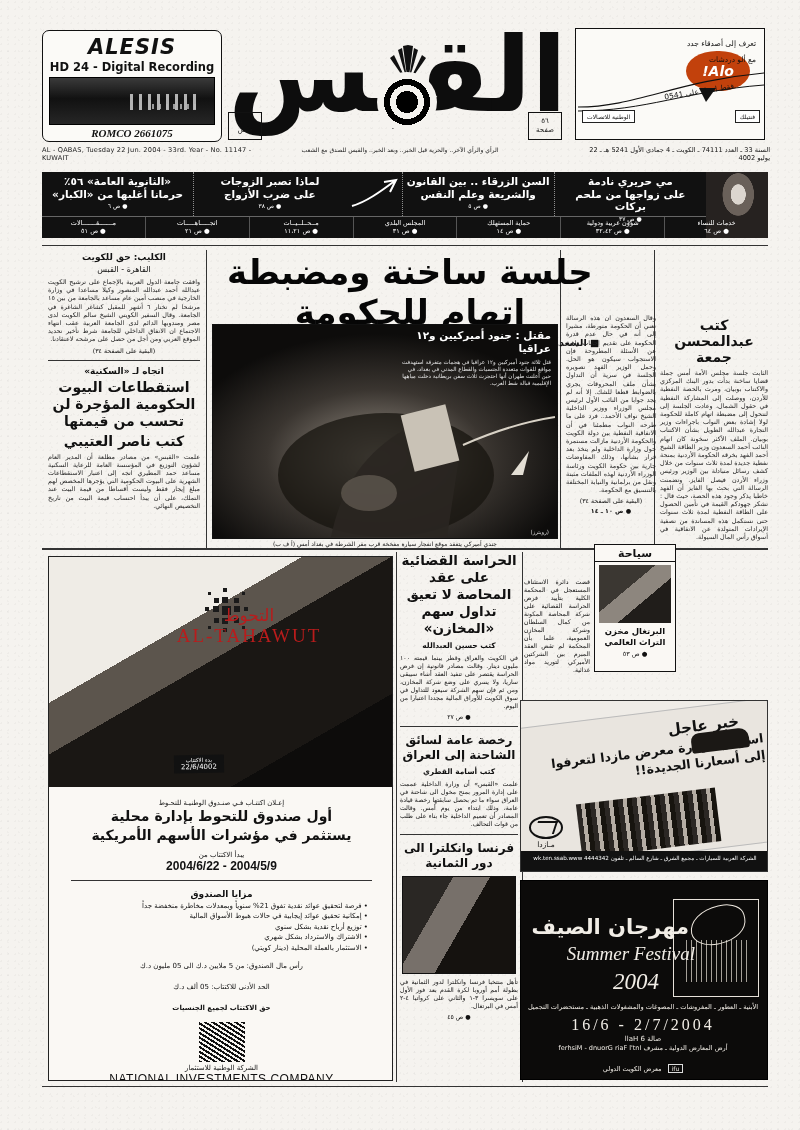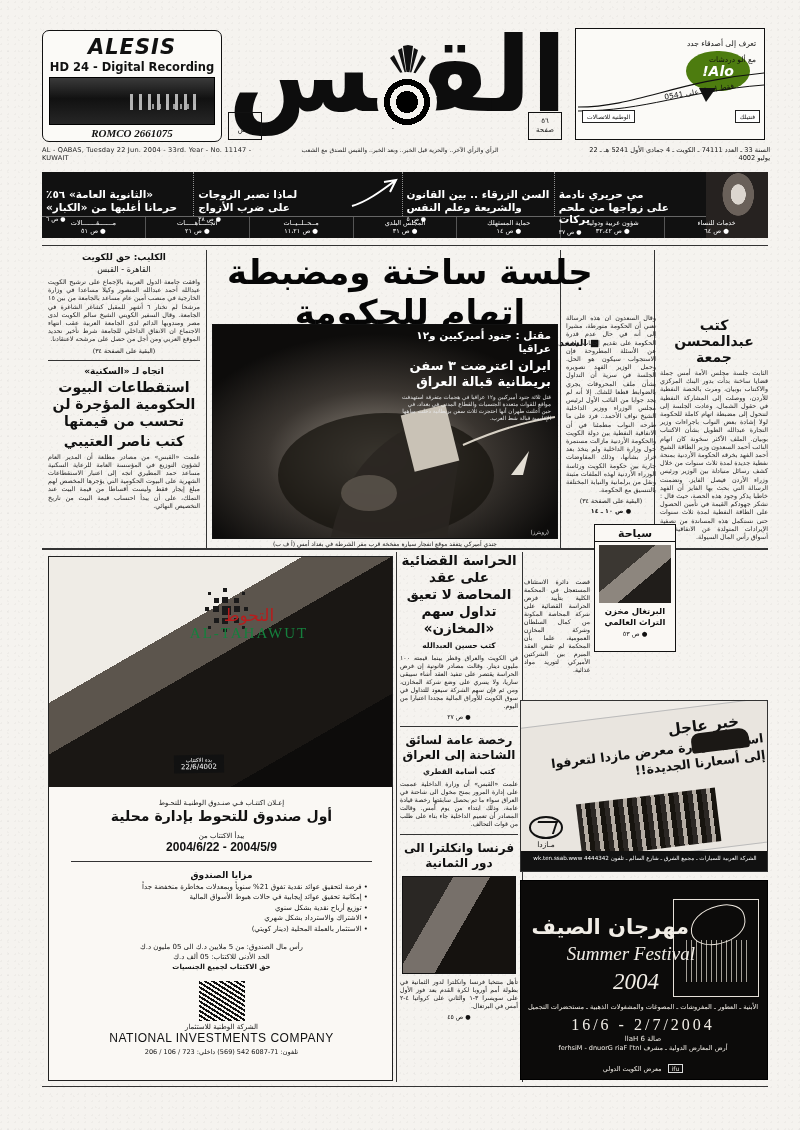--- a/index.html
+++ b/index.html
@@ -43,34 +43,34 @@
   }
   #logo-eye{position:absolute;left:152px;top:52px;width:60px;height:60px;border-radius:50%;
     background:radial-gradient(circle at 50% 50%,#000 0 11px,#f5f3ef 11px 17px,#000 17px 23px,#f5f3ef 23px 30px);}
   #logo-fan{position:absolute;left:157px;top:22px;width:52px;height:42px;}
   .price-box{width:34px;height:28px;border:1.2px solid #111;font-size:7px;line-height:9px;padding-top:4px;}
   #price-left{left:228px;top:112px;}
   #price-right{left:528px;top:112px;}
   #logo-caption{left:265px;top:146px;width:270px;font-size:6px;color:#222;}
 
   #alo-ad{left:575px;top:28px;width:190px;height:112px;border:1.4px solid #111;background:#fbfaf7;overflow:hidden;}
-  #alo-bubble{position:absolute;right:14px;top:22px;width:64px;height:40px;border-radius:50%/52%;background:#4d7c0f;}
+  #alo-bubble{position:absolute;right:14px;top:22px;width:64px;height:40px;border-radius:50%/52%;background:#c2410c;}
   #alo-bubble:after{content:"";position:absolute;left:13px;bottom:-11px;width:0;height:0;
     border-left:7px solid transparent;border-right:10px solid transparent;border-top:14px solid #121212;}
   #alo-bubble span{position:absolute;inset:0;display:flex;align-items:center;justify-content:center;color:#fff;font-size:14px;font-weight:bold;font-style:italic;}
   .alo-line{position:absolute;font-size:7.5px;color:#111;}
   #alo-curve{position:absolute;left:0;bottom:26px;width:190px;height:50px;}
   #alo-logos{position:absolute;left:6px;bottom:16px;width:178px;display:flex;justify-content:space-between;align-items:flex-end;}
   .mini-logo{border:1px solid #222;font-size:6px;padding:2px 4px;background:#fff;}
   #issue-line{left:575px;top:146px;width:195px;font-size:6.6px;text-align:right;color:#111;}
 
   
   #teaser{left:42px;top:172px;width:726px;height:66px;background:#111;color:#fff;overflow:hidden;}
   #teaser .cellrow{display:flex;height:44px;}
-  .tcell{flex:1;padding:16px 4px 0;text-align:left;position:relative;border-left:1px dotted #8f8f8f;}
+  .tcell{flex:1;padding:3px 4px 0;text-align:center;position:relative;border-left:1px dotted #8f8f8f;}
   .tcell:last-child{border-left:none;}
   .th1{font-size:10.5px;font-weight:bold;line-height:12.5px;}
   .tpg{font-size:6px;margin-top:2px;}
   #teaser-portrait{width:62px;height:66px;background:
       radial-gradient(ellipse at 52% 34%, #dcd6cf 0 16%, #6a615a 17% 34%, #262220 35% 100%);
       flex:none;}
   #teaser-arrow{width:56px;flex:none;position:relative;}
   #teaser-index{display:flex;height:21px;border-top:1px solid #666;}
   .icell{flex:1;text-align:center;border-left:1px solid #555;font-size:6.5px;padding-top:2px;line-height:8px;}
   .icell:last-child{border-left:none;}
@@ -110,49 +110,49 @@
   
   #col-right{left:660px;top:314px;width:108px;height:240px;}
 
   
   #tahawut-ad{left:48px;top:556px;width:345px;height:525px;border:1.2px solid #222;background:#faf8f4;overflow:hidden;}
   #tahawut-img{position:absolute;left:0;top:0;width:345px;height:230px;
     background:linear-gradient(150deg,#efece6 0 34%,#5c554d 34% 46%,#1a1714 46% 78%,#0d0c0b 78% 100%);}
   #tahawut-logo{position:absolute;left:110px;top:48px;width:180px;text-align:center;}
   #tahawut-star{position:absolute;left:150px;top:26px;width:54px;height:54px;}
   #tah-ar{font-size:17px;letter-spacing:5px;color:#b91c1c;}
-  #tah-en{font-size:15px;letter-spacing:2px;color:#15803d;font-family:"Liberation Serif",serif;}
+  #tah-en{font-size:19px;letter-spacing:2px;color:#b91c1c;font-family:"Liberation Serif",serif;}
   #tah-datechip{position:absolute;left:125px;top:198px;background:#111;color:#fff;font-size:7px;padding:2px 7px;transform:rotate(-1deg);}
   #tah-datechip small{display:block;font-size:5.5px;}
   .tah-kick{font-size:6.8px;text-align:center;letter-spacing:2px;margin-top:8px;}
   .tah-h{font-size:14px;font-weight:bold;text-align:center;letter-spacing:3px;line-height:19px;}
   .tah-sub{font-size:7px;text-align:center;margin-top:6px;}
   .tah-dates{font-size:12px;font-weight:bold;text-align:center;font-family:"Liberation Sans",sans-serif;direction:ltr;}
   .tah-mz{font-size:9px;font-weight:bold;text-align:center;letter-spacing:3px;margin-top:8px;}
   .tah-li{font-size:7px;margin:2.5px 26px 0 10px;text-align:right;}
-  .tah-cap{font-size:7px;text-align:center;margin-top:2px;}
+  .tah-cap{font-size:7px;text-align:center;margin-top:13px;}
   #nic-mark{margin:10px auto 2px;width:46px;height:40px;
      background:repeating-linear-gradient(32deg,#111 0 2px,#f7f5f1 2px 4px);}
   #nic-ar{font-size:7px;text-align:center;letter-spacing:1px;}
   #nic-en{font-size:12px;text-align:center;font-family:"Liberation Sans",sans-serif;letter-spacing:.5px;}
   #nic-tel{font-size:6.5px;text-align:center;margin-top:3px;}
 
   
   #col-lower-mid{left:400px;top:552px;width:118px;height:530px;}
   .lm-h{font-size:12px;font-weight:bold;text-align:center;line-height:15px;}
   .lm-h2{font-size:13.5px;font-weight:bold;text-align:center;line-height:17px;}
   .lm-by{font-size:7.5px;font-weight:bold;text-align:center;margin-top:4px;}
   .lm-body{font-size:6.2px;line-height:8px;text-align:justify;text-align-last:right;margin-top:4px;}
   .pgref{font-size:6.2px;text-align:center;margin-top:3px;}
   #football-photo{width:112px;height:96px;margin:5px auto 0;
     background:linear-gradient(120deg,#2a2724 0 30%,#77706a 30% 52%,#15120f 52% 100%);border:1px solid #111;}
 
   
   .minibox{border:1.6px solid #111;background:#faf8f4;}
-  #box-tourism{left:594px;top:524px;width:82px;height:128px;}
+  #box-tourism{left:594px;top:544px;width:82px;height:128px;}
   #box-chalabi{left:684px;top:552px;width:84px;height:128px;}
   .mb-title{font-size:11px;font-weight:bold;text-align:center;padding:2px 0 1px;border-bottom:1px solid #111;}
   .mb-img{height:58px;margin:3px 4px;background:linear-gradient(140deg,#3b3732 0 40%,#8d867e 40% 62%,#201d1a 62% 100%);}
   .mb-cap{font-size:8.5px;font-weight:bold;text-align:center;line-height:11px;}
   .mb-pg{font-size:6.5px;text-align:center;margin-top:2px;}
 
   
   #mazda-ad{left:520px;top:700px;width:248px;height:172px;border:1px solid #333;background:#efece7;overflow:hidden;}
   #mazda-tilt{position:absolute;left:-8px;top:12px;width:262px;height:142px;background:#e9e5df;transform:rotate(-7deg);border:1px solid #bbb;overflow:hidden;}
   #mz-h1{position:absolute;right:30px;top:10px;font-size:15px;font-weight:bold;}
@@ -345,21 +345,20 @@
       <rect width="346" height="215" fill="url(#g1)"></rect>
       <ellipse cx="175" cy="150" rx="108" ry="62" fill="#17140f" opacity=".75"></ellipse>
       <path d="M120 212 C132 150 168 112 214 96 L250 120 L236 212 Z" fill="#2a2621" opacity=".9"></path>
       <rect x="196" y="84" width="46" height="58" fill="#c9c2b6" transform="rotate(-14 219 113)"></rect>
       <path d="M252 120 C288 104 318 96 344 92" stroke="#d8d2c6" stroke-width="2" fill="none"></path>
       <path d="M300 150 L318 126 L312 150 Z" fill="#e3ded4"></path>
       <ellipse cx="158" cy="168" rx="28" ry="18" fill="#6f675e" opacity=".6"></ellipse>
     </svg>
     <div id="photo-cap" class="ar">
       <div id="pc1">مقتل : جنود أميركيين و١٢ عراقيا</div>
-      <div id="pc2">ايران اعترضت ٣ سفن بريطانية قبالة العراق</div>
       <div id="pc3">قتل ثلاثة جنود أميركيين و١٢ عراقيا في هجمات متفرقة استهدفت مواقع للقوات متعددة الجنسيات والقطاع المدني في بغداد، في حين أعلنت طهران أنها احتجزت ثلاث سفن بريطانية دخلت مياهها الإقليمية قبالة شط العرب.</div>
     </div>
     <div id="photo-credit" class="ar">(رويترز)</div>
   </div>
   <div class="abs ar" id="cap-under">جندي أميركي يتفقد موقع انفجار سيارة مفخخة قرب مقر الشرطة في بغداد أمس  (أ ف ب)</div>
 
   <div class="abs ar" id="col-mid">
     <div class="bodytext" style="margin-top:62px;">وقال السعدون ان هذه الرسالة تعني أن الحكومة متورطة، مشيرا إلى أنه في حال عدم قدرة الحكومة على تقديم إجابات وافية عن الأسئلة المطروحة فإن الاستجواب سيكون هو الحل.
 وحمل الوزير الفهد تصويره الجلسة في سرية أن التداول بشأن ملف المحروقات يجري بالضوابط قطعا للشك. إلا أنه لم يجد جوابا من النائب الأول لرئيس مجلس الوزراء ووزير الداخلية الشيخ نواف الأحمد.. فرد على ما طرحه النواب مطمئنا في أن الاتفاقية النفطية بين دولة الكويت والحكومة الأردنية مازالت مستمرة حول وزارة الداخلية ولم يتخذ بعد قرار بشأنها، وذلك المفاوضات جارية بين حكومة الكويت ورئاسة الوزراء الأردنية لهذه الملفات مثبتة ونقل من برلمانية والنيابة المختلفة بالتنسيق مع الحكومة.</div>
     <div class="cont">(البقية على الصفحة ٣٤)</div>
@@ -400,20 +399,21 @@
       <div id="tah-ar" class="ar">التحوط</div>
       <div id="tah-en">AL-TAHAWUT</div>
     </div>
     <div id="tah-datechip" class="ar ctr">
       <small>بدء الاكتتاب</small>
       <span>2004/6/22</span>
     </div>
     <div style="position:absolute;left:0;top:234px;width:345px;">
       <div class="tah-kick ar">إعـلان اكتتـاب فـي صنـدوق الوطنيـة للتحـوط</div>
       <div class="tah-h ar">أول صندوق للتحوط بإدارة محلية</div>
+      <div class="tah-h ar">يستثمر في مؤشرات الأسهم الأمريكية</div>
       <div class="tah-sub ar">يبدأ الاكتتاب من</div>
       <div class="tah-dates">2004/6/22 - 2004/5/9</div>
       <div class="hrule" style="margin:7px 22px;"></div>
       <div class="tah-mz ar">مزايا الصندوق</div>
       <div class="tah-li ar">• فرصة لتحقيق عوائد نقدية تفوق 12% سنوياً وبمعدلات مخاطرة منخفضة جداً</div>
       <div class="tah-li ar">• إمكانية تحقيق عوائد إيجابية في حالات هبوط الأسواق المالية</div>
       <div class="tah-li ar">• توزيع أرباح نقدية بشكل سنوي</div>
       <div class="tah-li ar">• الاشتراك والاسترداد بشكل شهري</div>
       <div class="tah-li ar">• الاستثمار بالعملة المحلية (دينار كويتي)</div>
       <div class="tah-cap ar" style="margin-top:10px;">رأس مال الصندوق: من 5 ملايين د.ك الى 50 مليون د.ك</div>

